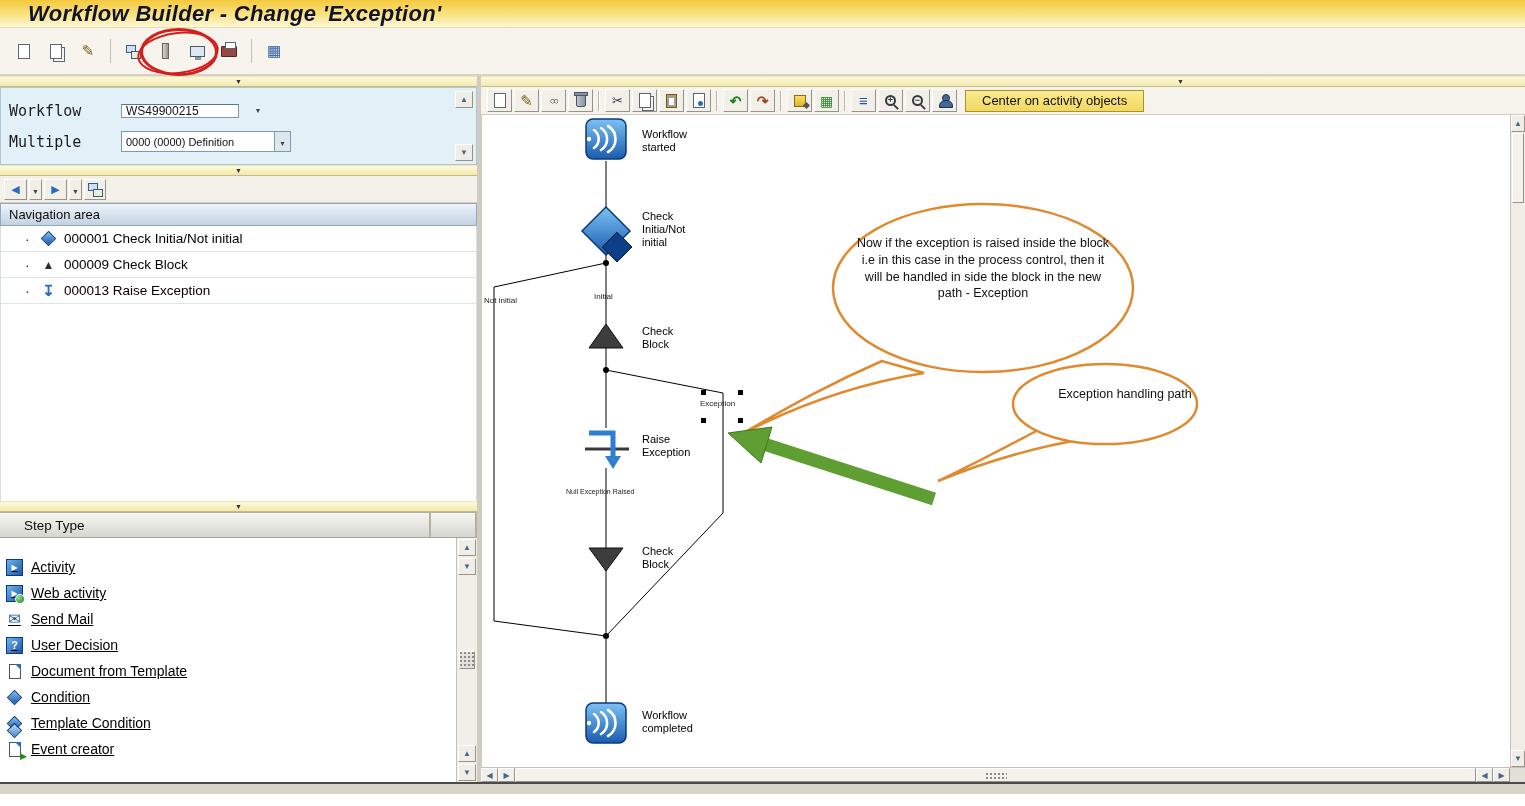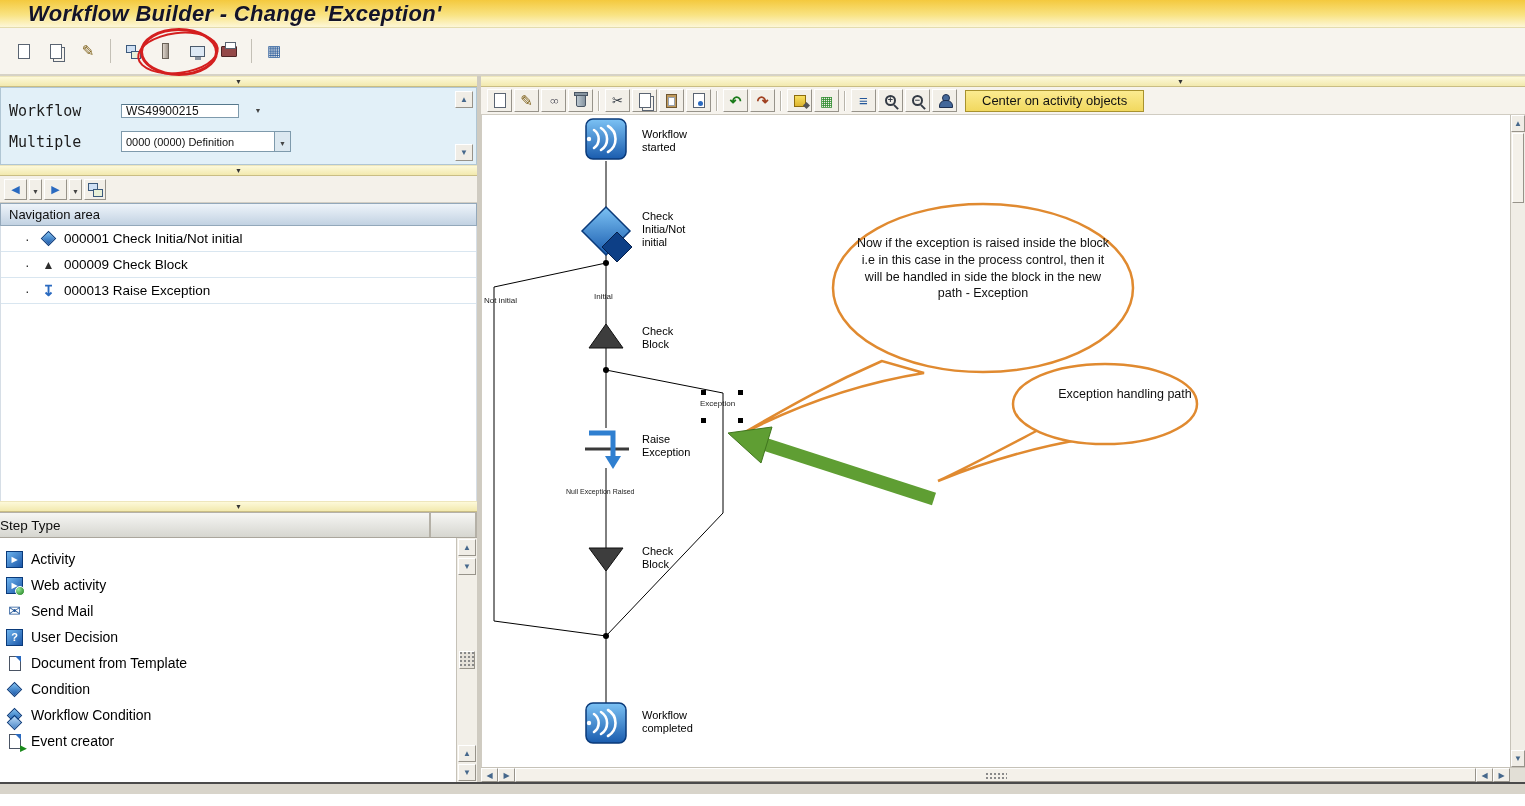--- a/index.html
+++ b/index.html
@@ -129,25 +129,25 @@
   .tree { flex:1; background:#fff; border-left:1px solid #d6dee6; border-right:1px solid #d6dee6; overflow:hidden; }
   .tree-root { height:26px; display:flex; align-items:center; gap:6px; padding-left:8px; font-size:13.5px;
                border-bottom:1px solid #e6eef4; color:#000; }
   .tree-item { height:26px; display:flex; align-items:center; gap:7px; padding-left:24px; font-size:13.5px;
                border-bottom:1px solid #d9e6f0; color:#000; }
   .bullet { color:#333; font-size:14px; width:8px; }
 
   
   .steptype-header { height:26px; display:flex; background:linear-gradient(180deg,#f6f6f4,#d6d6d0);
                      border-top:1px solid #b4b0a6; border-bottom:1px solid #aaa69c; flex:none; }
-  .sth-cell { flex:1; display:flex; align-items:center; padding-left:0; font-size:13.5px; color:#0e0e0e;
+  .sth-cell { flex:1; display:flex; align-items:center; padding-left:24px; font-size:13.5px; color:#0e0e0e;
               border-right:2px solid #b4b0a6; }
   .sth-cell2 { width:46px; flex:none; }
   .steptype-body { flex:none; height:244px; display:flex; background:#fff; }
-  .steplist { flex:1; padding-top:8px; }
+  .steplist { flex:1; padding-top:16px;text-decoration:underline; }
   .step-row { height:26px; display:flex; align-items:center; gap:8px; padding-left:6px; font-size:14px; color:#000; }
   .steplist-scroll { width:21px; background:#f2efe8; border-left:1px solid #c6c2b8; display:flex;
                      flex-direction:column; align-items:center; justify-content:space-between; padding:1px 0; }
   .sgrp { display:flex; flex-direction:column; gap:2px; }
   .sgrip { width:16px; height:18px; background:#e6e2da; border:1px solid; border-color:#fff #97938a #97938a #fff;
            background-image:radial-gradient(#8a8a8a 1px, transparent 1px); background-size:4px 4px; background-position:3px 3px; }
 
   
   .diagram-toolbar { height:28px; background:#f6f3ed; border-bottom:1px solid #d0ccc2; display:flex;
                      align-items:center; gap:2px; padding-left:6px; flex:none; }
@@ -319,21 +319,21 @@
               <span class="ic-docpage"></span>
             </span>
           <span>Document from Template</span>
         </div>
         <div class="step-row">
           <span class="ic-cond"></span>
           <span>Condition</span>
         </div>
         <div class="step-row">
           <span class="ic-cond ic-multi"></span>
-          <span>Workflow Condition</span>
+          <span>Template Condition</span>
         </div>
         <div class="step-row">
           <span class="ic ic-event">
               <span class="ic-docpage"></span>
             </span>
           <span>Event creator</span>
         </div>
       </div>
       <div class="steplist-scroll">
         <div class="sgrp">

